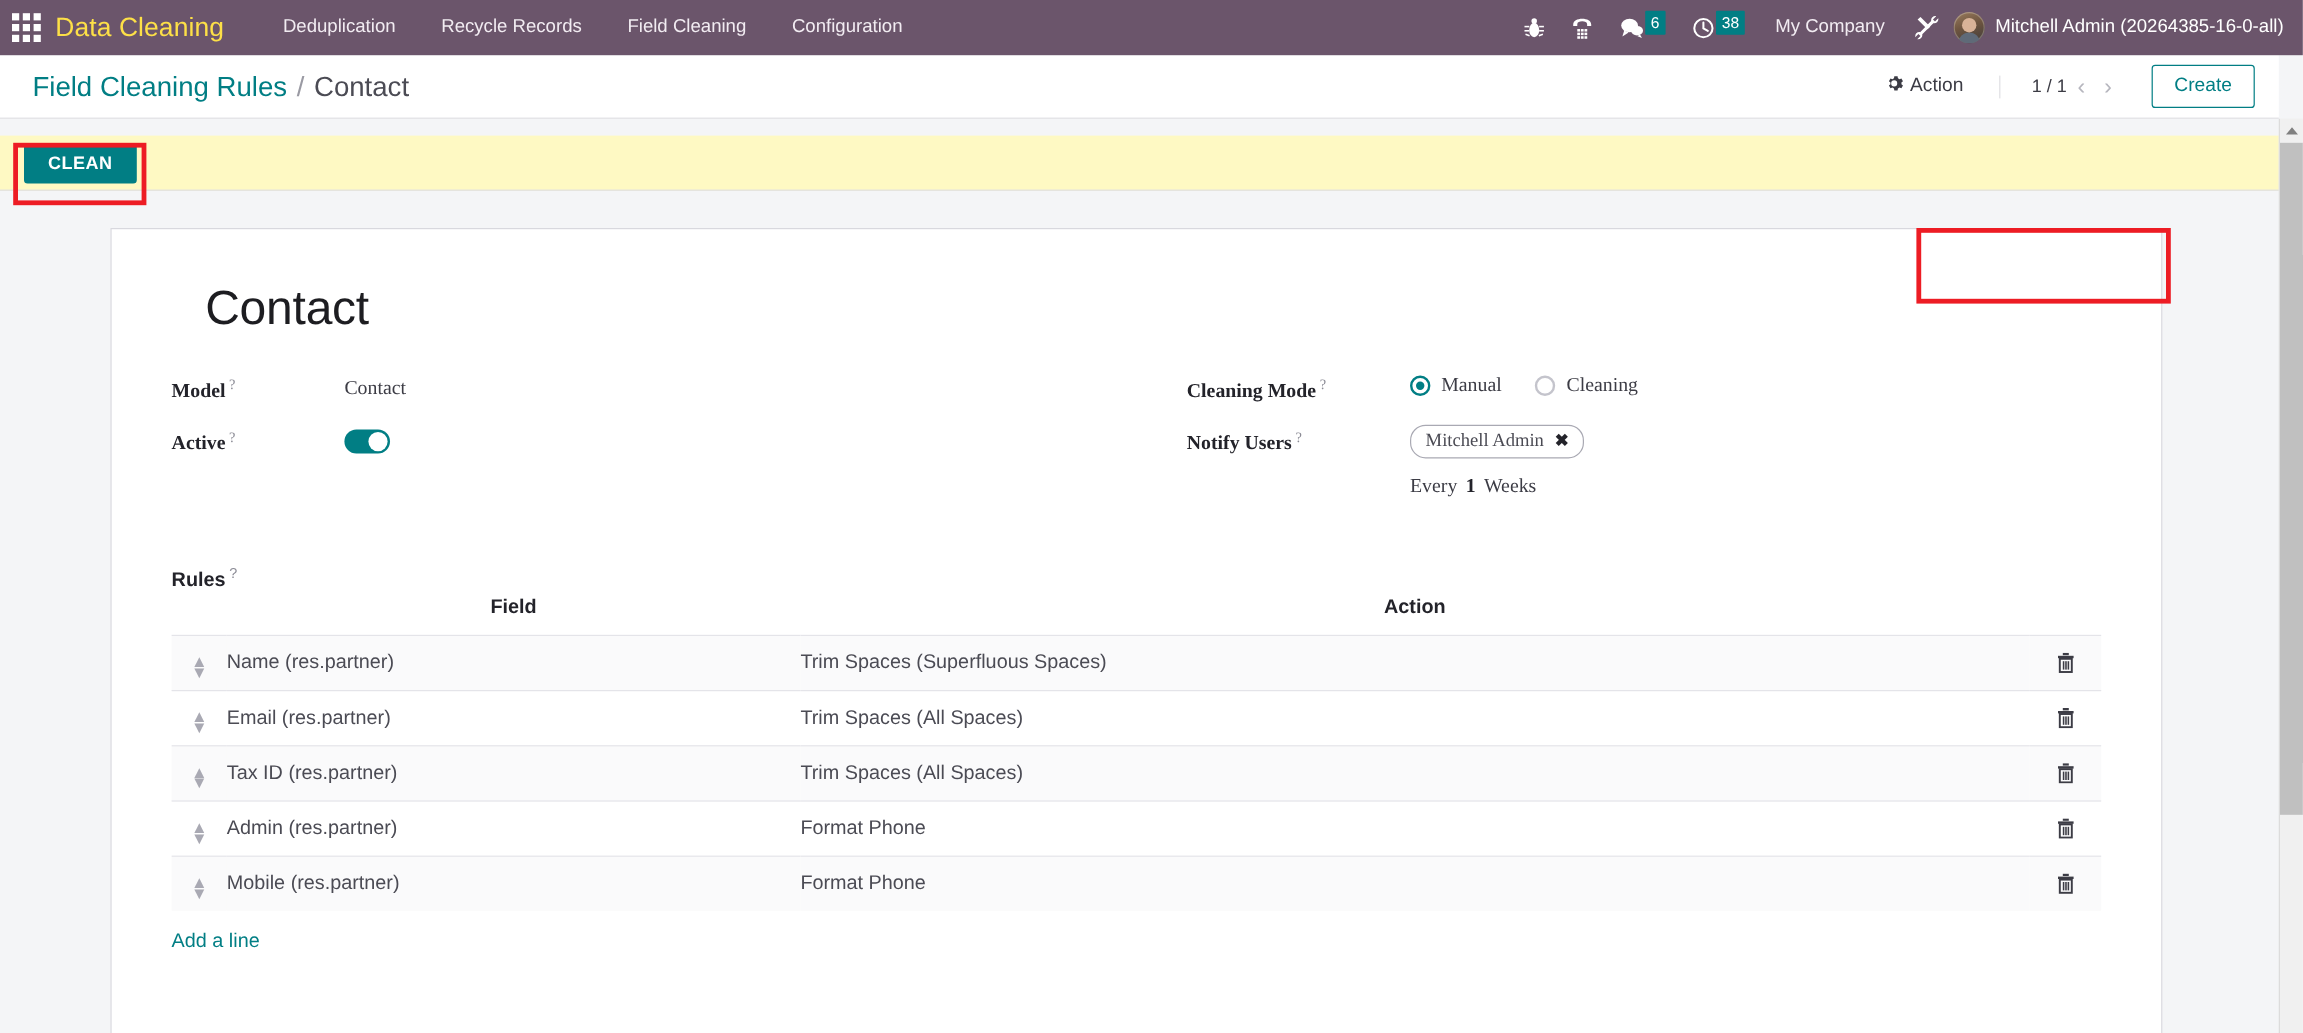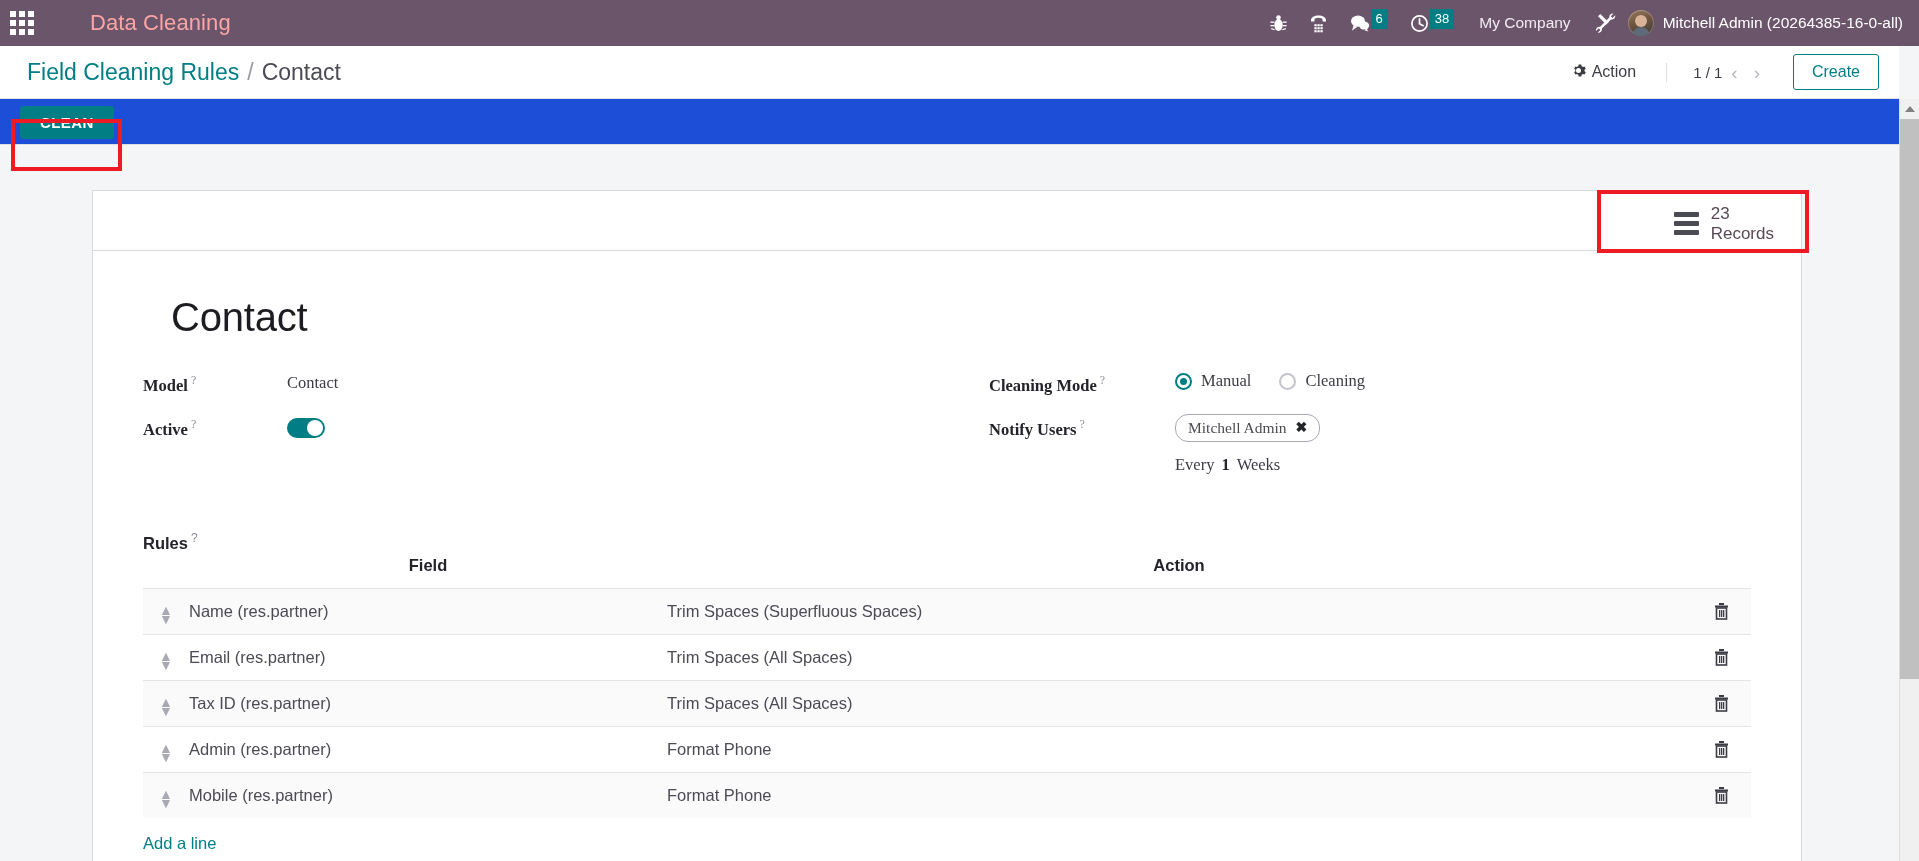--- a/index.html
+++ b/index.html
@@ -29,25 +29,24 @@
   .apps-grid .g {
     display: grid;
     grid-template-columns: repeat(3, 6px);
     grid-template-rows: repeat(3, 6px);
     gap: 3px;
   }
   .apps-grid .g i { background: #ffffff; display: block; width: 6px; height: 6px; }
 
   .brand {
     font-size: 22px; font-weight: 400;
-    color: #fca5a5;
+    color: #fde047;
     padding: 0 8px 0 2px;
     letter-spacing: .1px;
     white-space: nowrap;
-    margin-left: 44px;
   }
   .nav-links { display: flex; align-items: center; height: 46px; margin-left: 22px; }
   .nav-link {
     font-size: 15.5px; color: #f2ecf2;
     padding: 0 19px; height: 46px;
     display: flex; align-items: center;
     cursor: pointer; white-space: nowrap;
   }
 
   .nav-right {
@@ -128,23 +127,23 @@
   .create-btn {
     margin-left: 26px;
     border: 1px solid #017e84; color: #017e84;
     background: #fff; font-size: 16px;
     padding: 8px 18px; border-radius: 3px; cursor: pointer;
     white-space: nowrap;
   }
 
   
   .statusbar {
-    position: absolute; top: 99px; left: 0;
+    position: absolute; top: 113px; left: 0;
     width: 1899px; height: 46px;
-    background: #1d4ed8;
+    background: #fef9c3;
     border-bottom: 1px solid #dfdfe3;
     z-index: 15;
   }
   .clean-btn {
     position: absolute; left: 20px; top: 7px;
     background: #017e84; color: #ffffff;
     font-size: 15px; font-weight: 700;
     letter-spacing: .4px;
     padding: 8px 20px; border: none; border-radius: 3px;
     cursor: pointer;
@@ -314,20 +313,26 @@
         <i></i>
         <i></i>
         <i></i>
         <i></i>
         <i></i>
         <i></i>
       </div>
   </div>
   <div class="brand">Data Cleaning</div>
 
+  <div class="nav-links">
+    <div class="nav-link">Deduplication</div>
+    <div class="nav-link">Recycle Records</div>
+    <div class="nav-link">Field Cleaning</div>
+    <div class="nav-link">Configuration</div>
+  </div>
 
   <div class="nav-right">
     <div class="nav-ic">
       <svg width="17" height="19" viewBox="0 0 17 19" fill="#fff">
         <ellipse cx="8.5" cy="11" rx="4.2" ry="6"></ellipse>
         <circle cx="8.5" cy="3.6" r="2.3"></circle>
         <rect x="8" y="4.5" width="1" height="4"></rect>
         <rect x="0.4" y="7.5" width="4" height="1.3"></rect>
           <rect x="12.6" y="7.5" width="4" height="1.3"></rect>
         <rect x="0.4" y="11" width="4" height="1.3"></rect>
@@ -410,33 +415,20 @@
 </div>
 
 <div class="statusbar">
   <button class="clean-btn">CLEAN</button>
 </div>
 <div class="hl-clean"></div>
 
 <div class="sheet-wrap">
   <div class="sheet">
 
-    <div class="sheet-stats">
-      <div class="stat-btn">
-        <span class="stat-bars">
-            <i></i>
-            <i></i>
-            <i></i>
-          </span>
-        <span class="stat-txt">
-          <span class="stat-val">23</span>
-          <span class="stat-lbl">Records</span>
-        </span>
-      </div>
-    </div>
 
     <div class="sheet-body">
       <h1 class="rec-title">Contact</h1>
 
       <div class="cols">
 
         <div class="col">
           <div class="frow">
             <div class="flabel w1">
               <span>Model</span><span class="qm">?</span>

